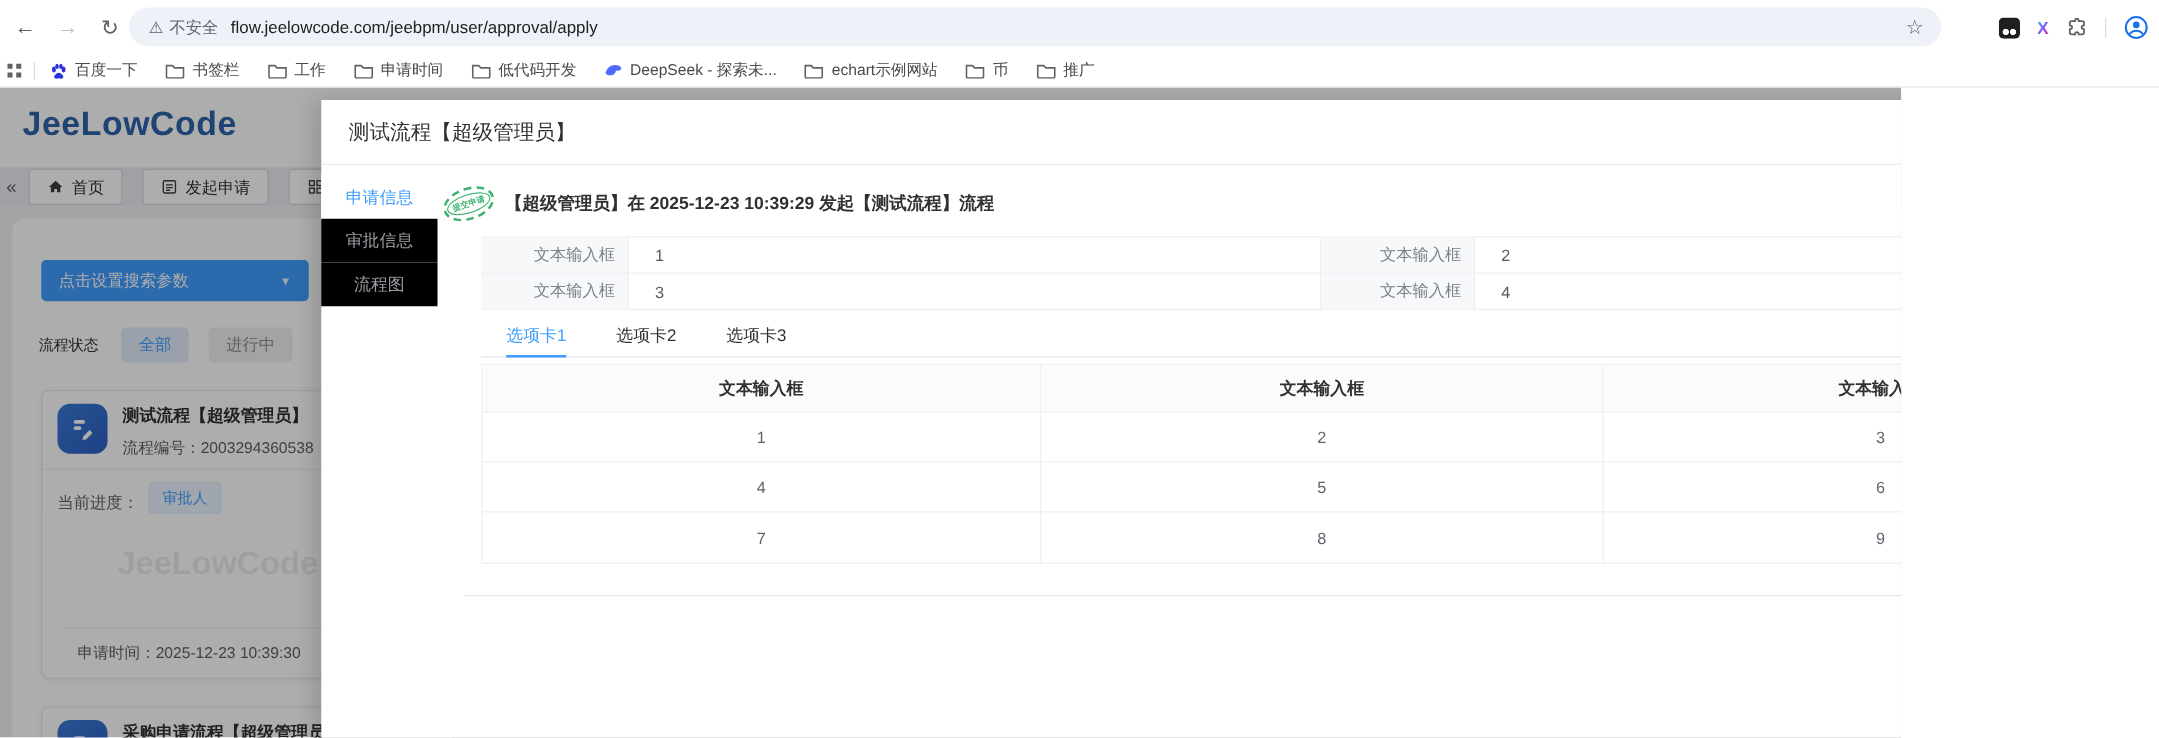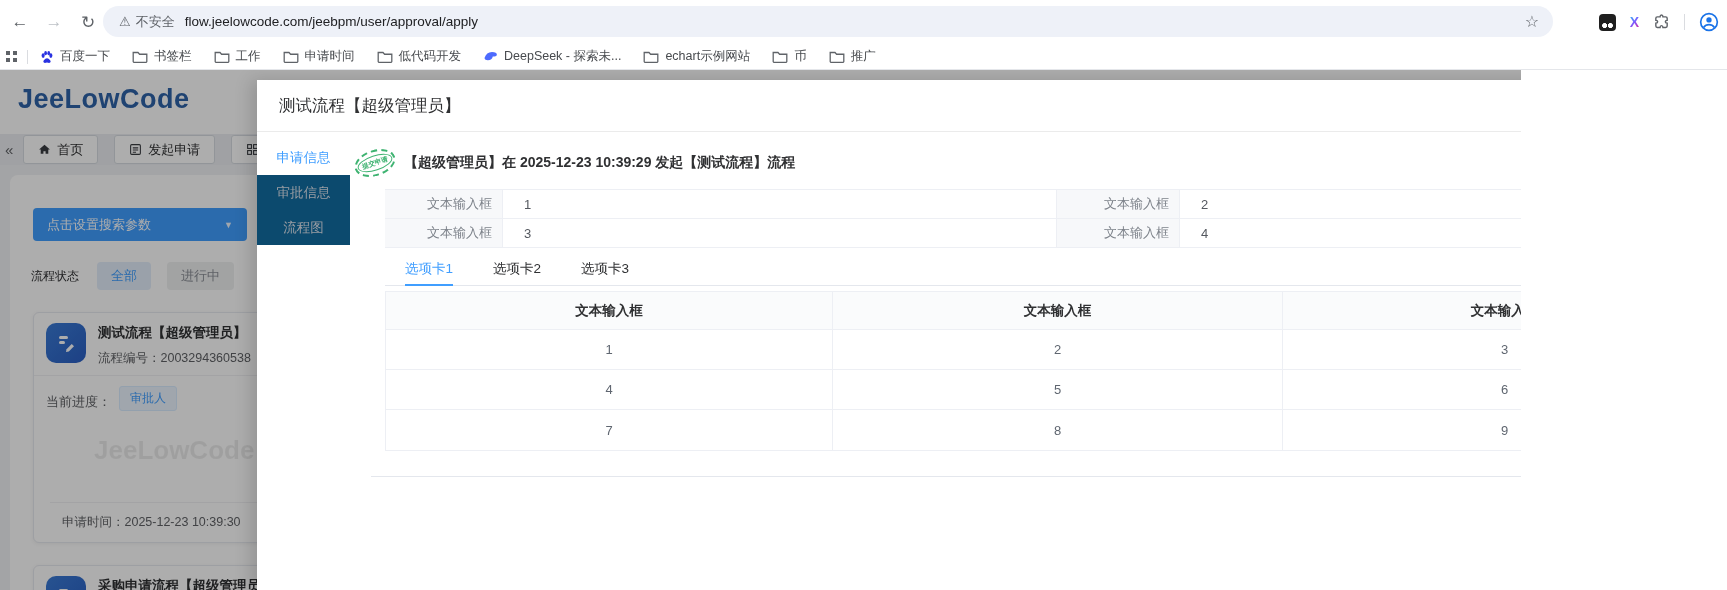--- a/index.html
+++ b/index.html
@@ -65,21 +65,21 @@
   .watermark { font-size:26px; font-weight:bold; color:rgba(0,0,0,.08); margin:14px 0 0 60px; white-space:nowrap; }
   .time-row { position:absolute; left:16px; bottom:0; width:100%; border-top:1px solid #f0f1f4; padding:11px 12px; font-size:12.5px; color:#606266; white-space:nowrap; }
 
   .dim { position:absolute; left:0; top:0; width:100%; height:100%; background:rgba(0,0,0,.32); }
 
   
   .drawer { position:absolute; left:257px; top:10px; width:1470px; height:510px; background:#fff; box-shadow:-6px 0 16px rgba(0,0,0,.15); }
   .drawer-header { height:52px; border-bottom:1px solid #ebebeb; display:flex; align-items:center; padding-left:22px; font-size:16.5px; color:#303133; }
   .drawer-body { display:flex; height:458px; }
   .side-tabs { width:93px; flex:none; padding-top:8px; }
-  .side-tab { height:35px; display:flex; align-items:center; justify-content:center; font-size:13.5px; color:#9a9da3; background:#0c4a6e; cursor:pointer; }
+  .side-tab { height:35px; display:flex; align-items:center; justify-content:center; font-size:13.5px; color:#9a9da3; background:#000000; cursor:pointer; }
   .side-tab.active { background:#fff; color:#409eff; }
   .drawer-content { flex:1; padding:0 0 0 35px; overflow:hidden; }
   .initiator { display:flex; align-items:center; margin:12px 0 0 -31px; height:38px; }
   .stamp { width:42px; height:26px; border:2px dashed #3eb371; border-radius:50%; transform:rotate(-18deg); display:flex; align-items:center; justify-content:center; color:#3eb371; font-size:7px; font-weight:bold; flex:none; }
   .stamp-inner { border:1px solid #3eb371; border-radius:50%; padding:2px 4px; transform:scale(.95); white-space:nowrap; }
   .initiator-text { font-size:14px; color:#303133; margin-left:8px; white-space:nowrap;font-weight:bold; }
 
   .form-grid { display:grid; grid-template-columns:118px 554px 123px 1fr; margin-top:7px; border-top:1px solid #edeff4; }
   .fcell { height:29px; display:flex; align-items:center; font-size:13px; border-bottom:1px solid #edeff4; }
   .flabel { background:#f7f8fa; color:#7d828a; justify-content:flex-end; padding-right:10px; border-right:1px solid #edeff4; }

